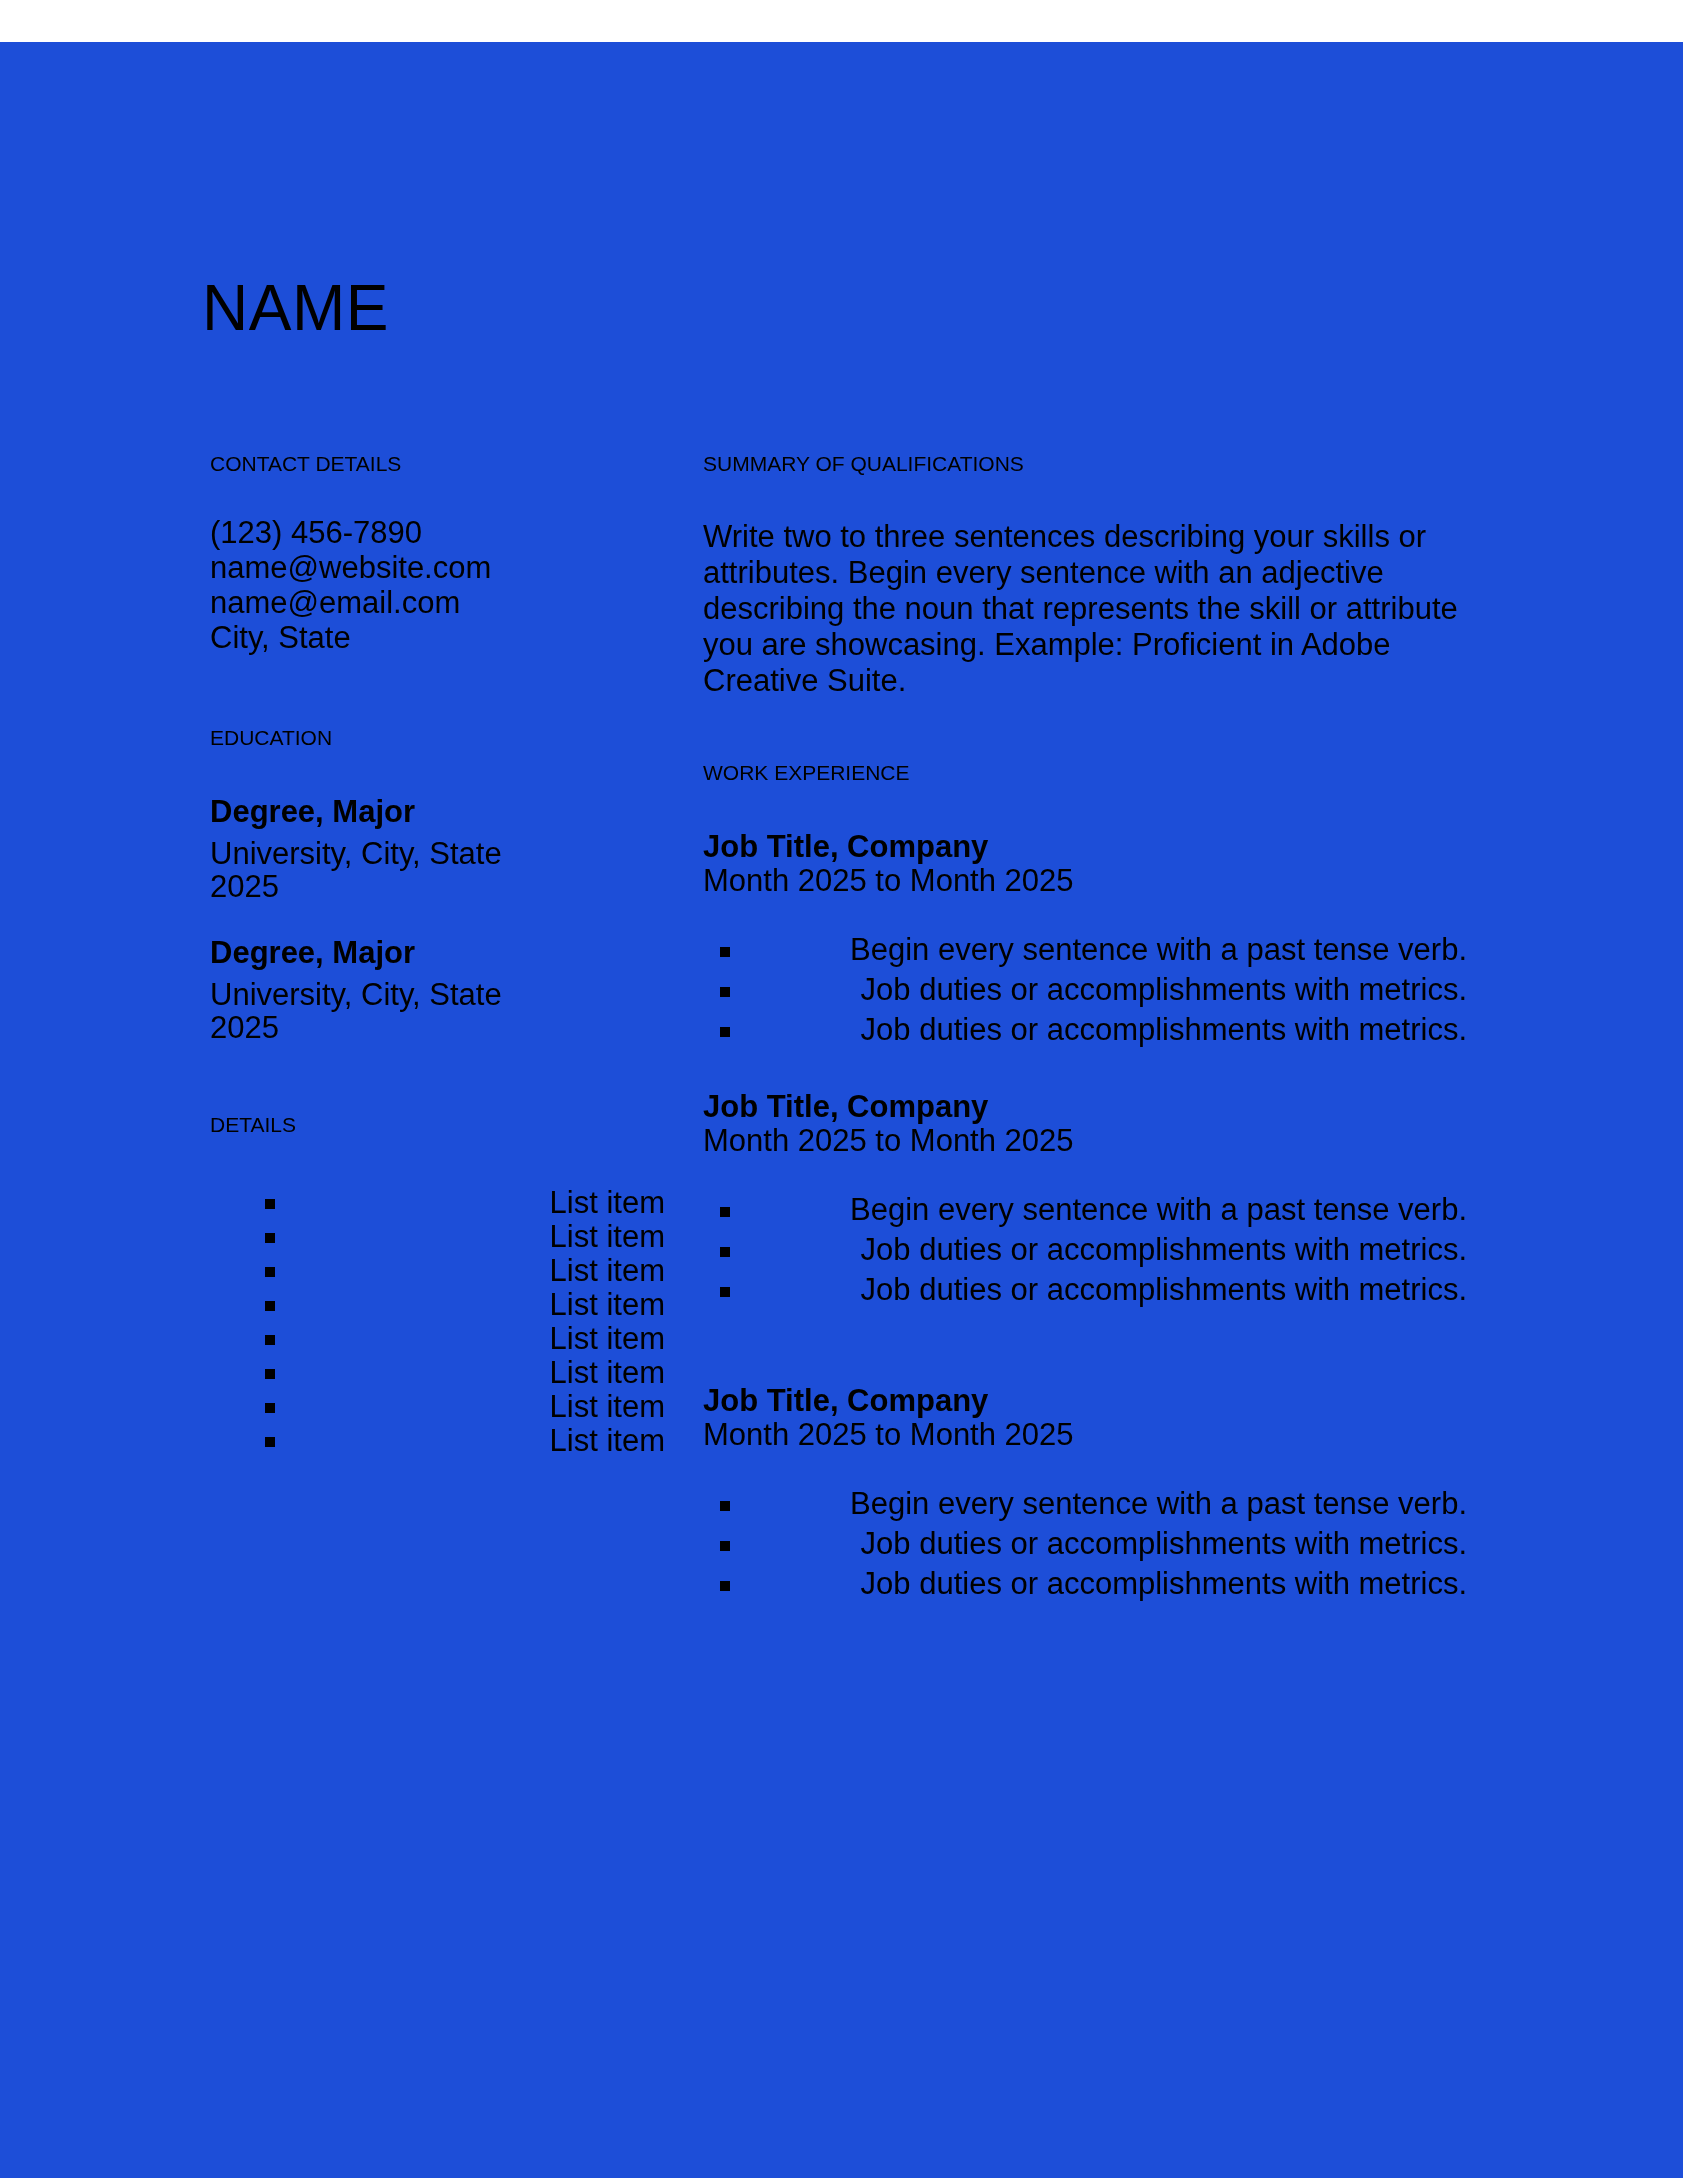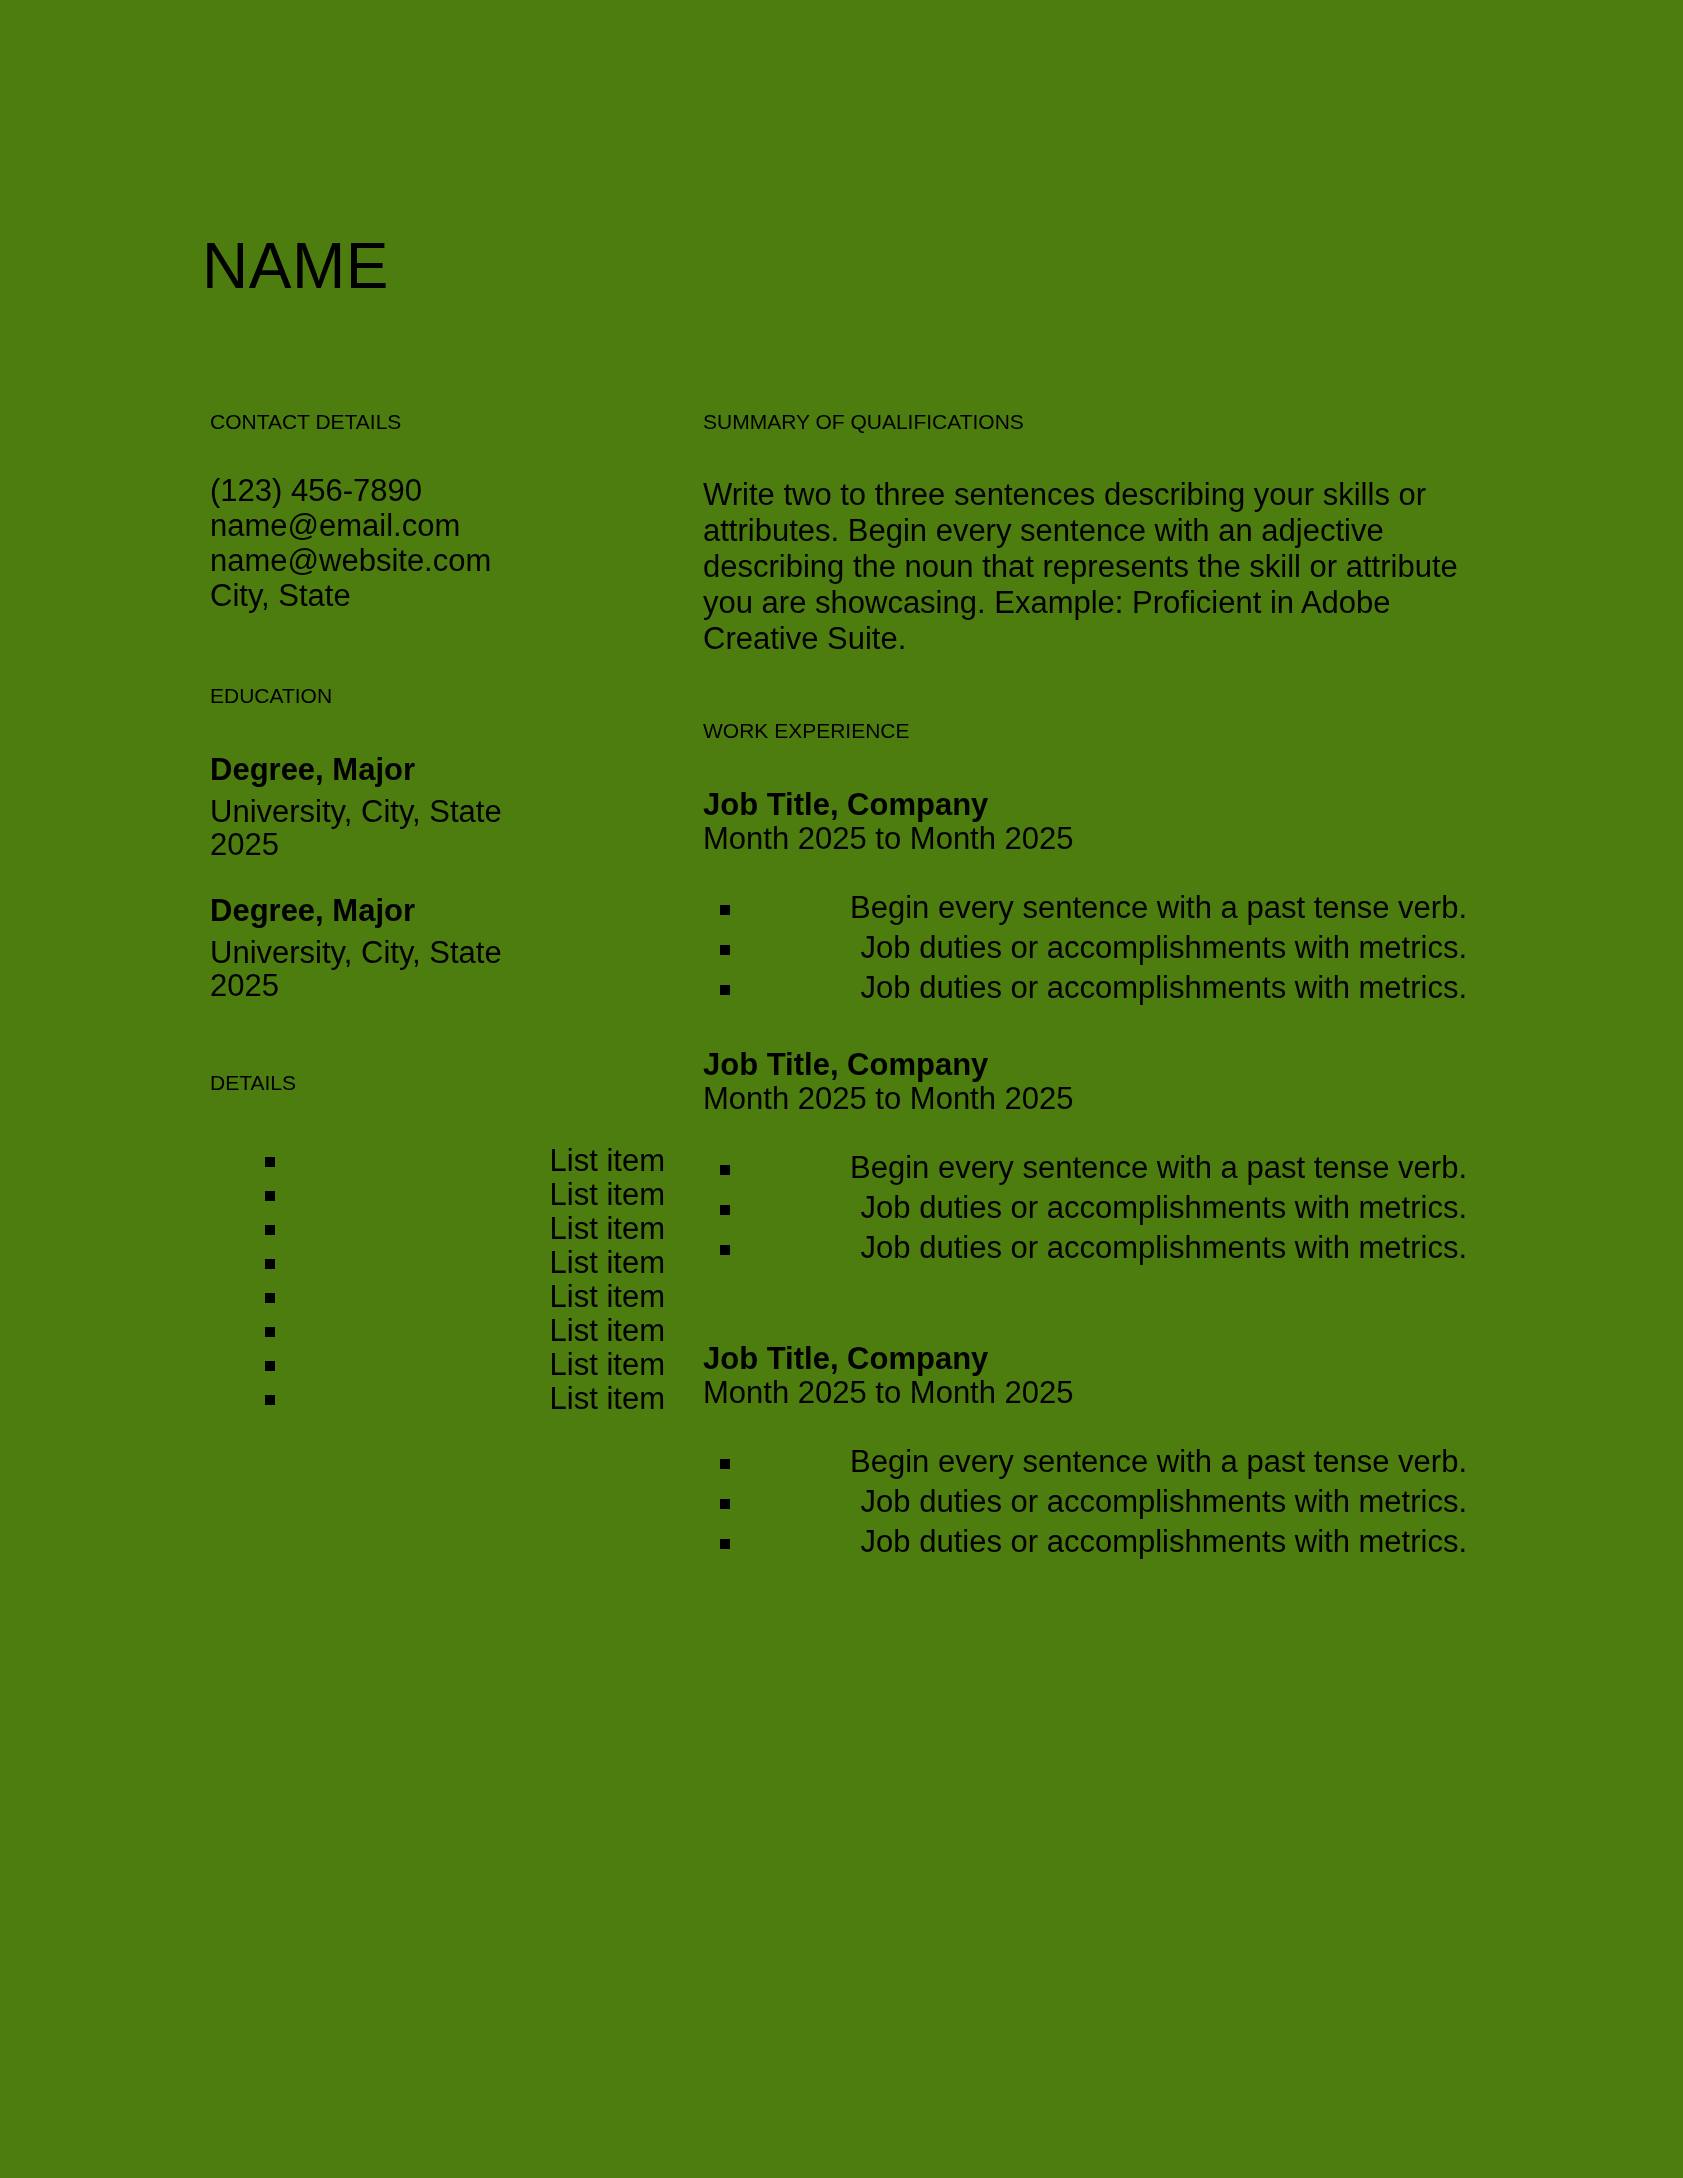--- a/index.html
+++ b/index.html
@@ -13,22 +13,23 @@
     background: #ffffff;
     color: #000000;
     font-family: "Liberation Sans", sans-serif;
     font-size: 31px;
     line-height: 35px;
     -webkit-font-smoothing: antialiased;
   }
   .page {
     position: absolute;
     inset: 0;
-    background: #4d7c0f;
+    background: #1d4ed8;
     overflow: hidden;
+    margin-top: 42px;
   }
   h1.name {
     position: absolute;
     left: 202px;
     top: 234px;
     margin: 0;
     font-size: 64px;
     line-height: 64px;
     font-weight: normal;
     letter-spacing: 0.5px;
@@ -118,22 +119,22 @@
 <div class="page">
 
   <h1 class="name">NAME</h1>
 
   <div class="col col-left">
 
     <section class="contact-section">
       <h2 class="heading">CONTACT DETAILS</h2>
       <div class="contact-lines">
         <div>(123) 456-7890</div>
+        <div>name@website.com</div>
         <div>name@email.com</div>
-        <div>name@website.com</div>
         <div>City, State</div>
       </div>
     </section>
 
     <section class="education-section">
       <h2 class="heading">EDUCATION</h2>
 
       <div class="edu-entry">
         <div class="edu-degree">Degree, Major</div>
         <div class="edu-lines">

